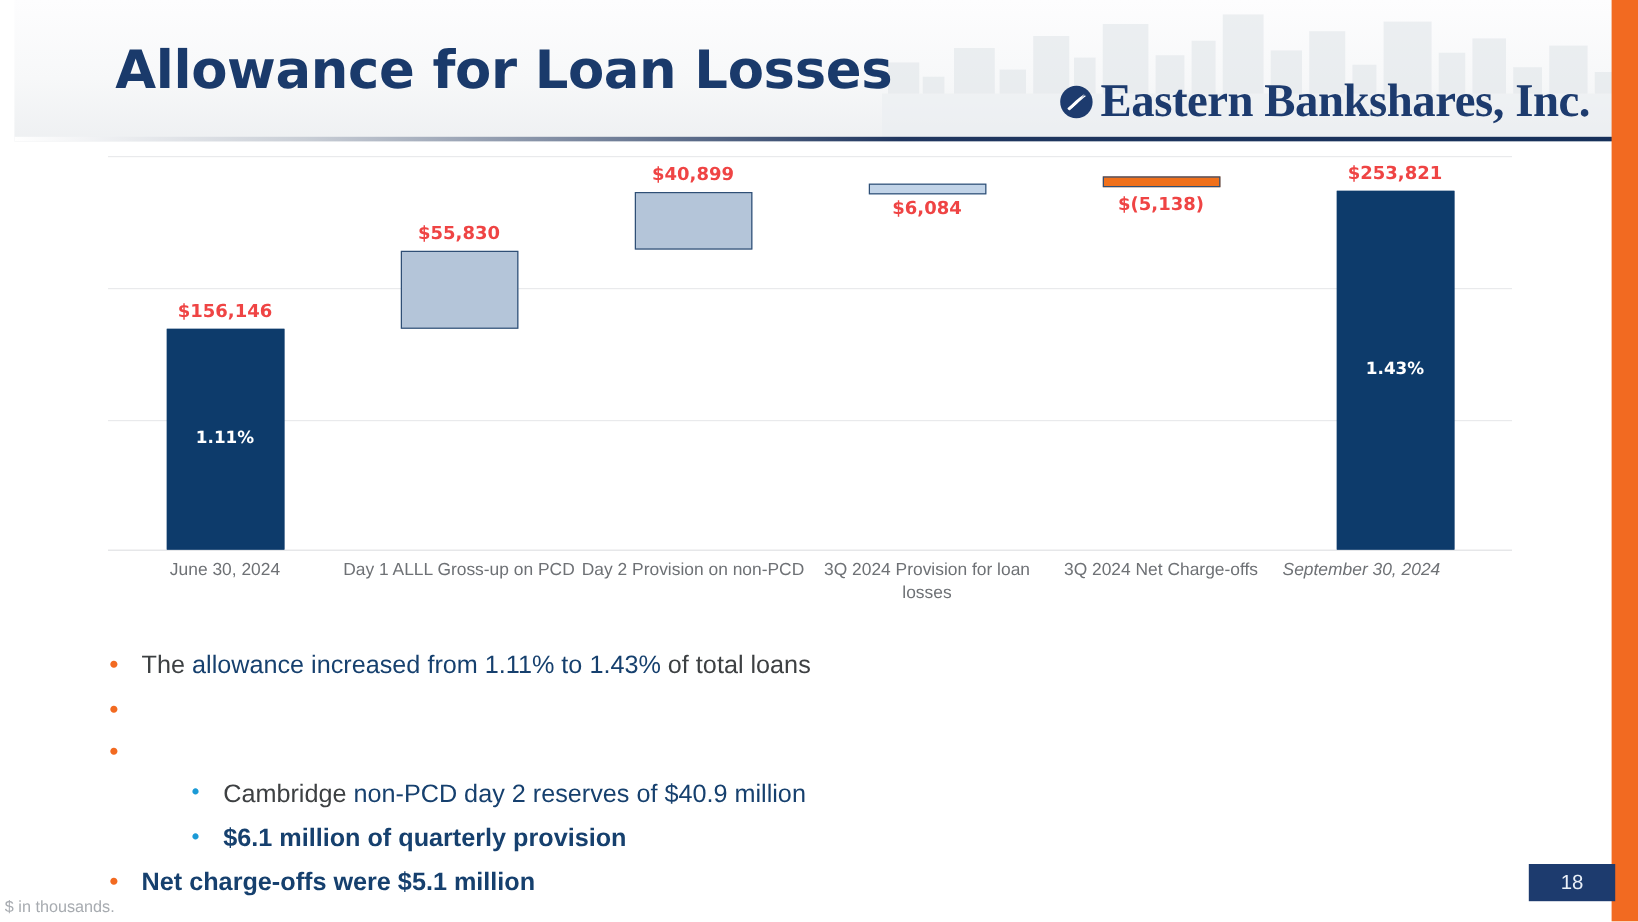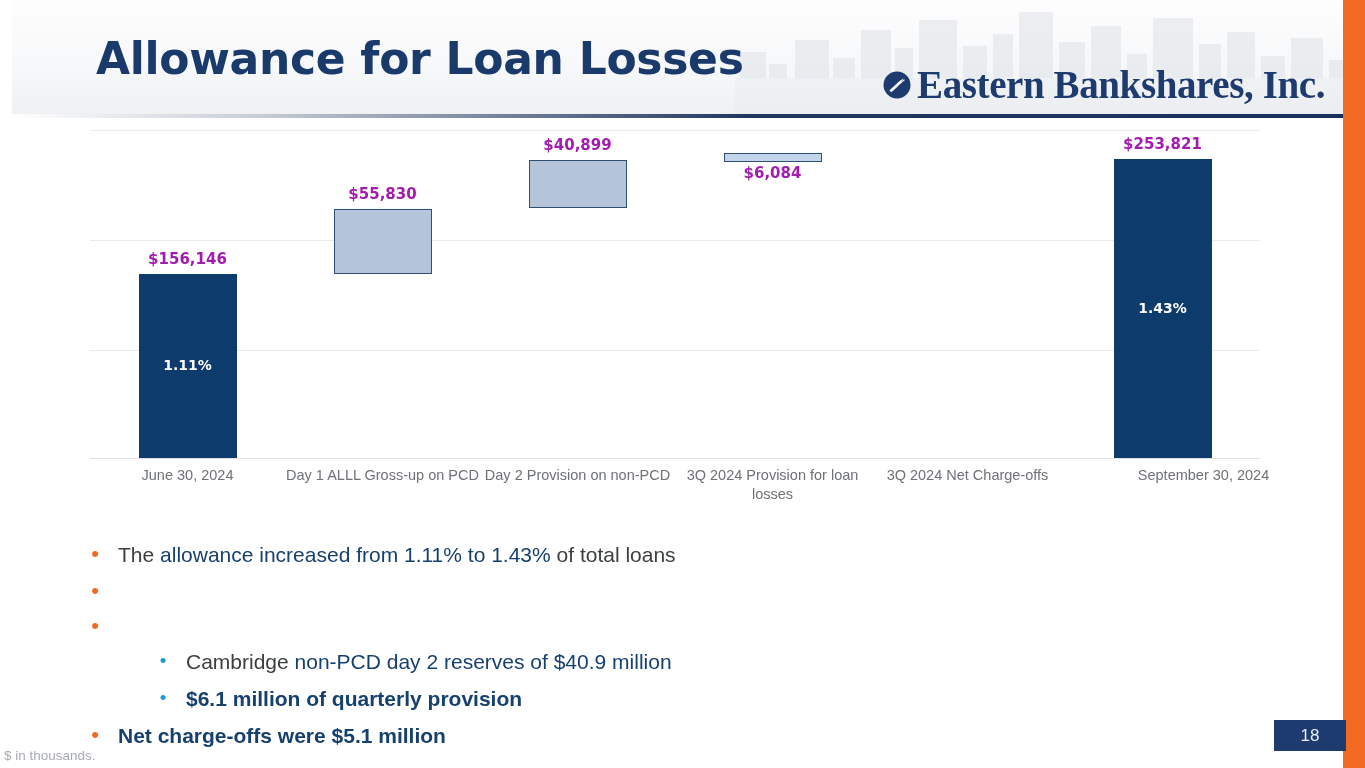--- a/index.html
+++ b/index.html
@@ -51,21 +51,21 @@
   .col {
     position:absolute; top:0; height:330px;
   }
   .bar { position:absolute; border:1.5px solid #20395f; }
   .bar.navy { background:#0d3b6b; border-color:#0d3b6b; }
   .bar.steel { background:#b4c5d9; border-color:#2f4f76; }
   .bar.lightblue { background:#c2d4e8; border-color:#2f4f76; }
   .bar.orange { background:#f0701b; border-color:#2f4f76; }
   .val-label {
     position:absolute; width:100%; text-align:center;
-    font-size:15px; font-weight:bold; color:#a21caf;
+    font-size:15px; font-weight:bold; color:#ef4444;
     font-family:"DejaVu Sans","Liberation Sans",sans-serif;
     white-space:nowrap;
   }
   .in-bar-label {
     position:absolute; width:100%; text-align:center;
     font-size:14px; font-weight:bold; color:#ffffff;
     font-family:"DejaVu Sans","Liberation Sans",sans-serif;
   }
   .cat-labels { position:absolute; left:0; top:338px; width:1170px; height:52px; }
   .cat {
@@ -159,33 +159,37 @@
           <div class="val-label" style="top: 56.5042px;">$55,830</div>
         </div>
         <div class="col" style="left: 390px; width: 195px;">
           <div class="bar steel" style="left: 48.5px; width: 98px; top: 32.3661px; height: 48.1381px;"></div>
           <div class="val-label" style="top: 8.36613px;">$40,899</div>
         </div>
         <div class="col" style="left: 585px; width: 195px;">
           <div class="bar lightblue" style="left: 48.5px; width: 98px; top: 25.2053px; height: 9px;"></div>
           <div class="val-label" style="top: 1.20526px; margin-top: 35px;">$6,084</div>
         </div>
+        <div class="col" style="left: 780px; width: 195px;">
+          <div class="bar orange" style="left: 48.5px; width: 98px; top: 19.1578px; height: 9px;"></div>
+          <div class="val-label" style="top: 33.1578px;">$(5,138)</div>
+        </div>
         <div class="col" style="left: 975px; width: 195px;">
           <div class="bar navy" style="left: 48.5px; width: 98px; top: 31.2527px; height: 298.747px;"></div>
           <div class="val-label" style="top: 7.25268px;">$253,821</div>
           <div class="in-bar-label" style="top: 171.626px;">1.43%</div>
         </div>
       </div>
     <div class="cat-labels" id="catlabels">
         <div class="cat" style="left: 0px; width: 195px;">June 30, 2024</div>
         <div class="cat" style="left: 195px; width: 195px;">Day 1 ALLL Gross-up on PCD</div>
         <div class="cat" style="left: 390px; width: 195px;">Day 2 Provision on non-PCD</div>
         <div class="cat" style="left: 585px; width: 195px;">3Q 2024 Provision for loan losses</div>
         <div class="cat" style="left: 780px; width: 195px;">3Q 2024 Net Charge-offs</div>
-        <div class="cat" style="left: 1016px; width: 195px;">September 30, 2024</div>
+        <div class="cat" style="left: 947px; width: 195px; font-style: italic;">September 30, 2024</div>
       </div>
   </div>
 
   <div class="bullets" id="bullets">
       <div class="brow">
         <span class="bdot">•</span>
         <span class="btext"><span>The </span><b>allowance increased from 1.11% to 1.43%</b><span> of total loans</span></span>
       </div>
       <div class="brow">
         <span class="bdot">•</span>

